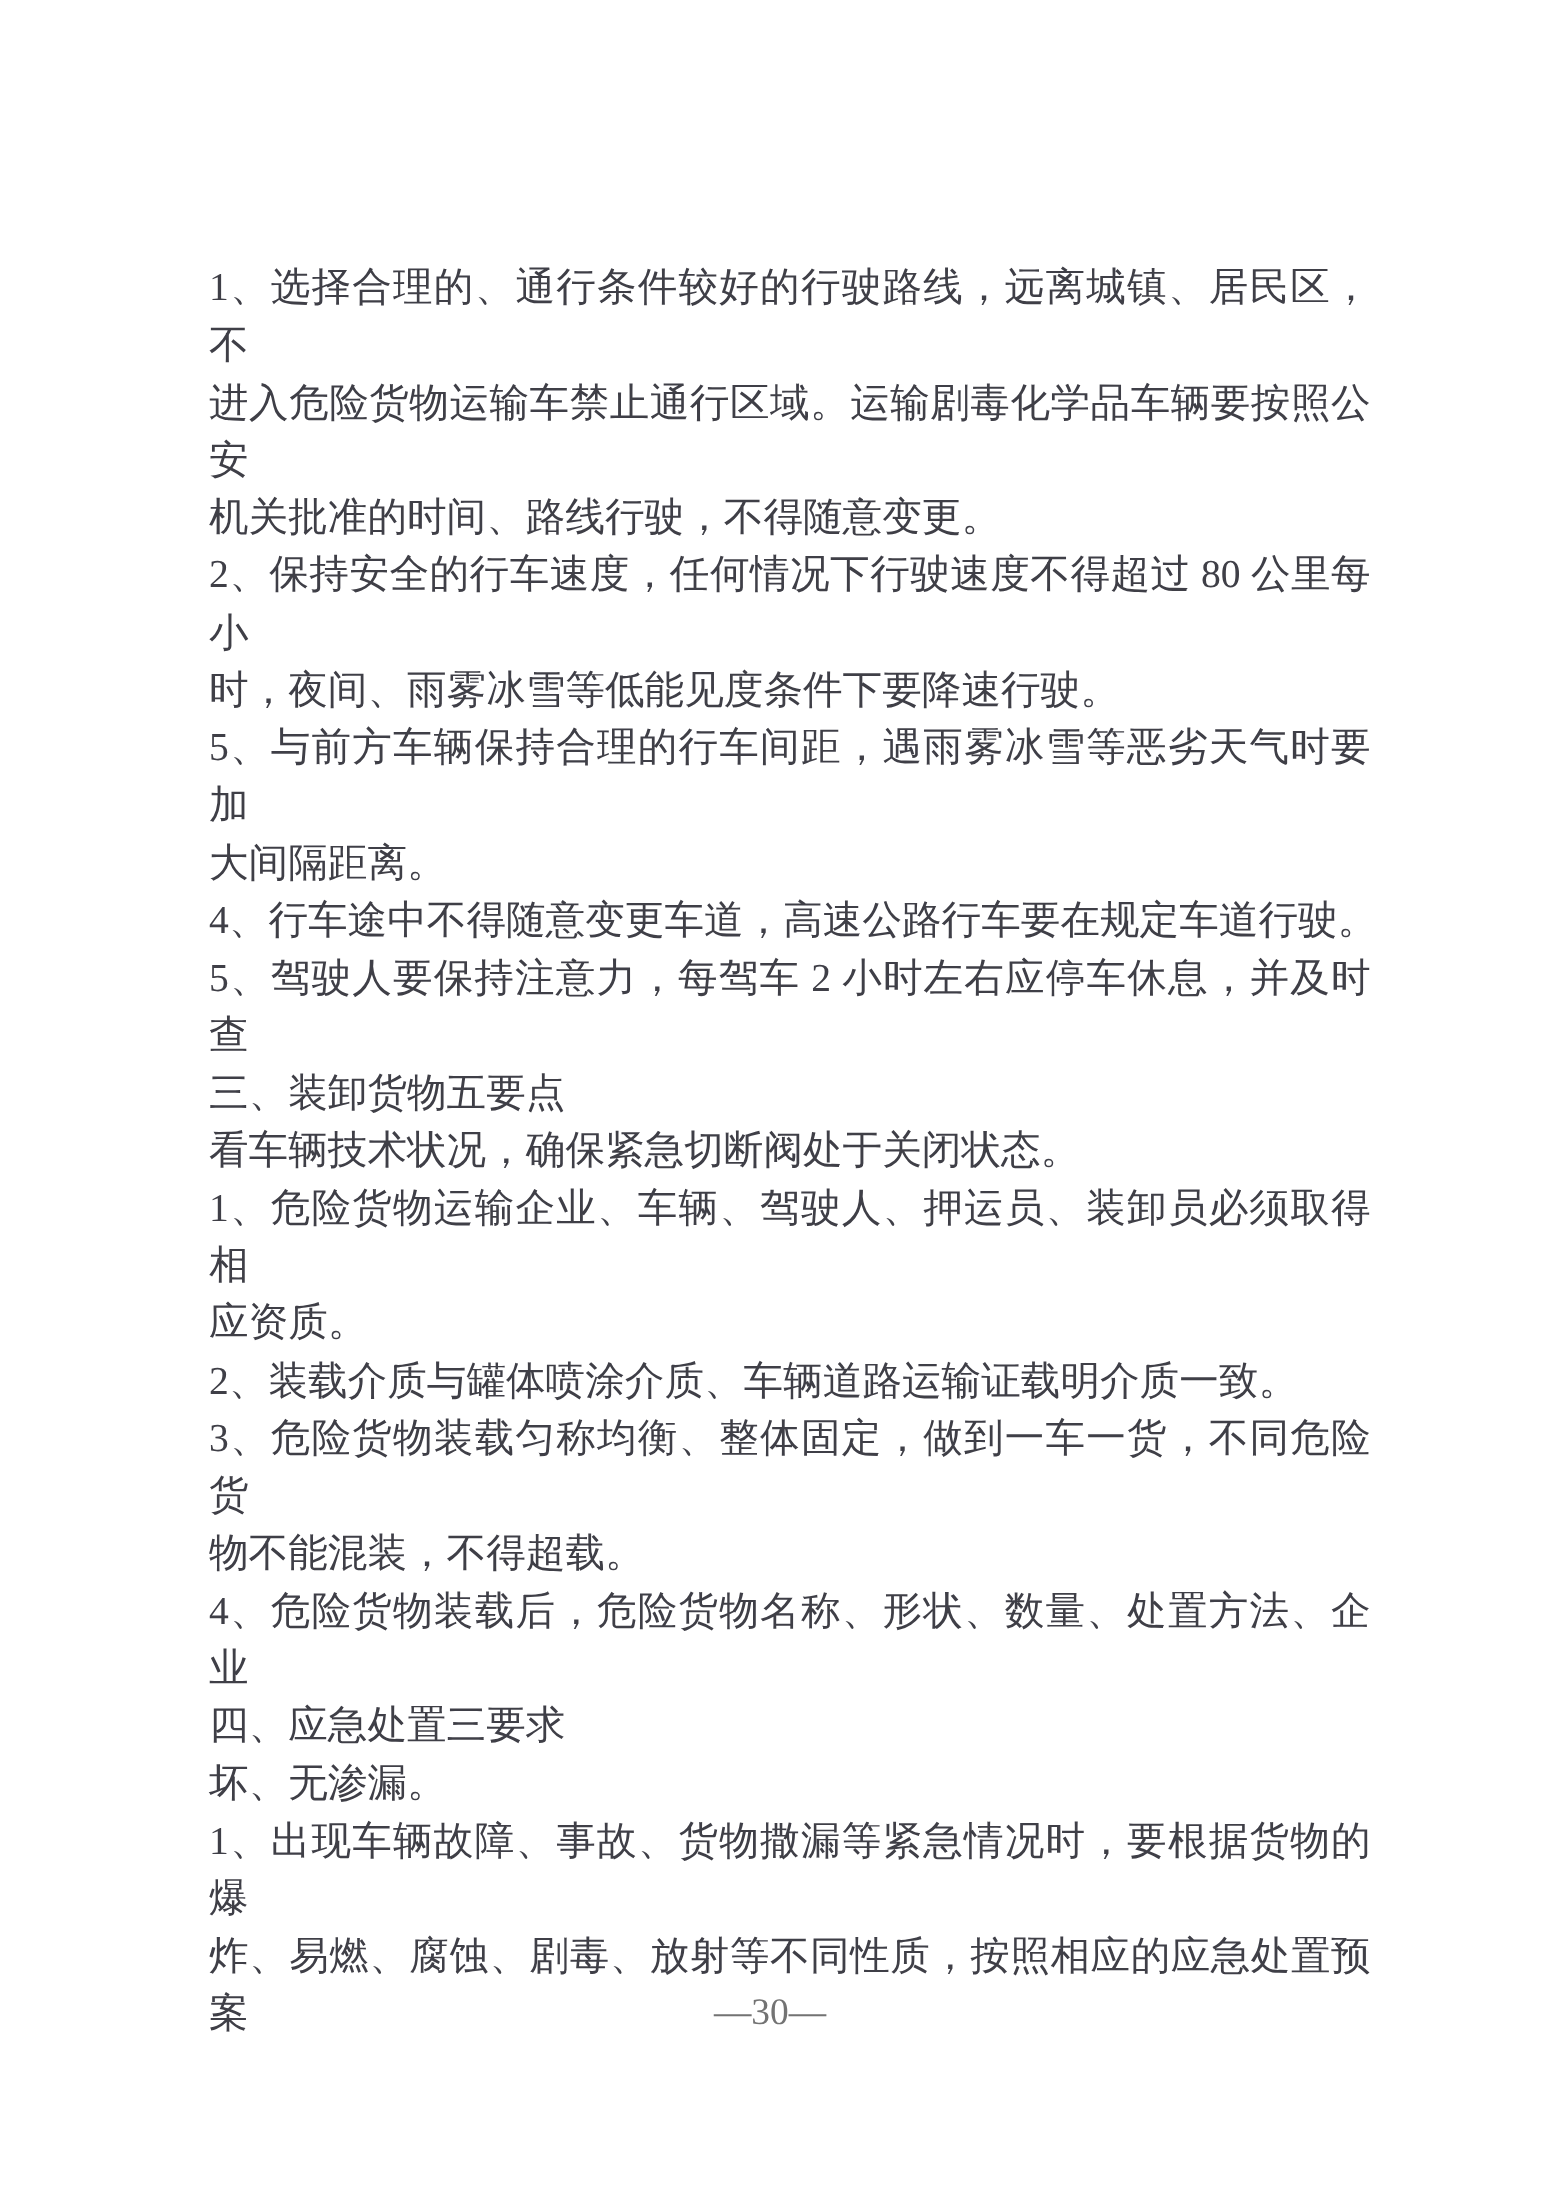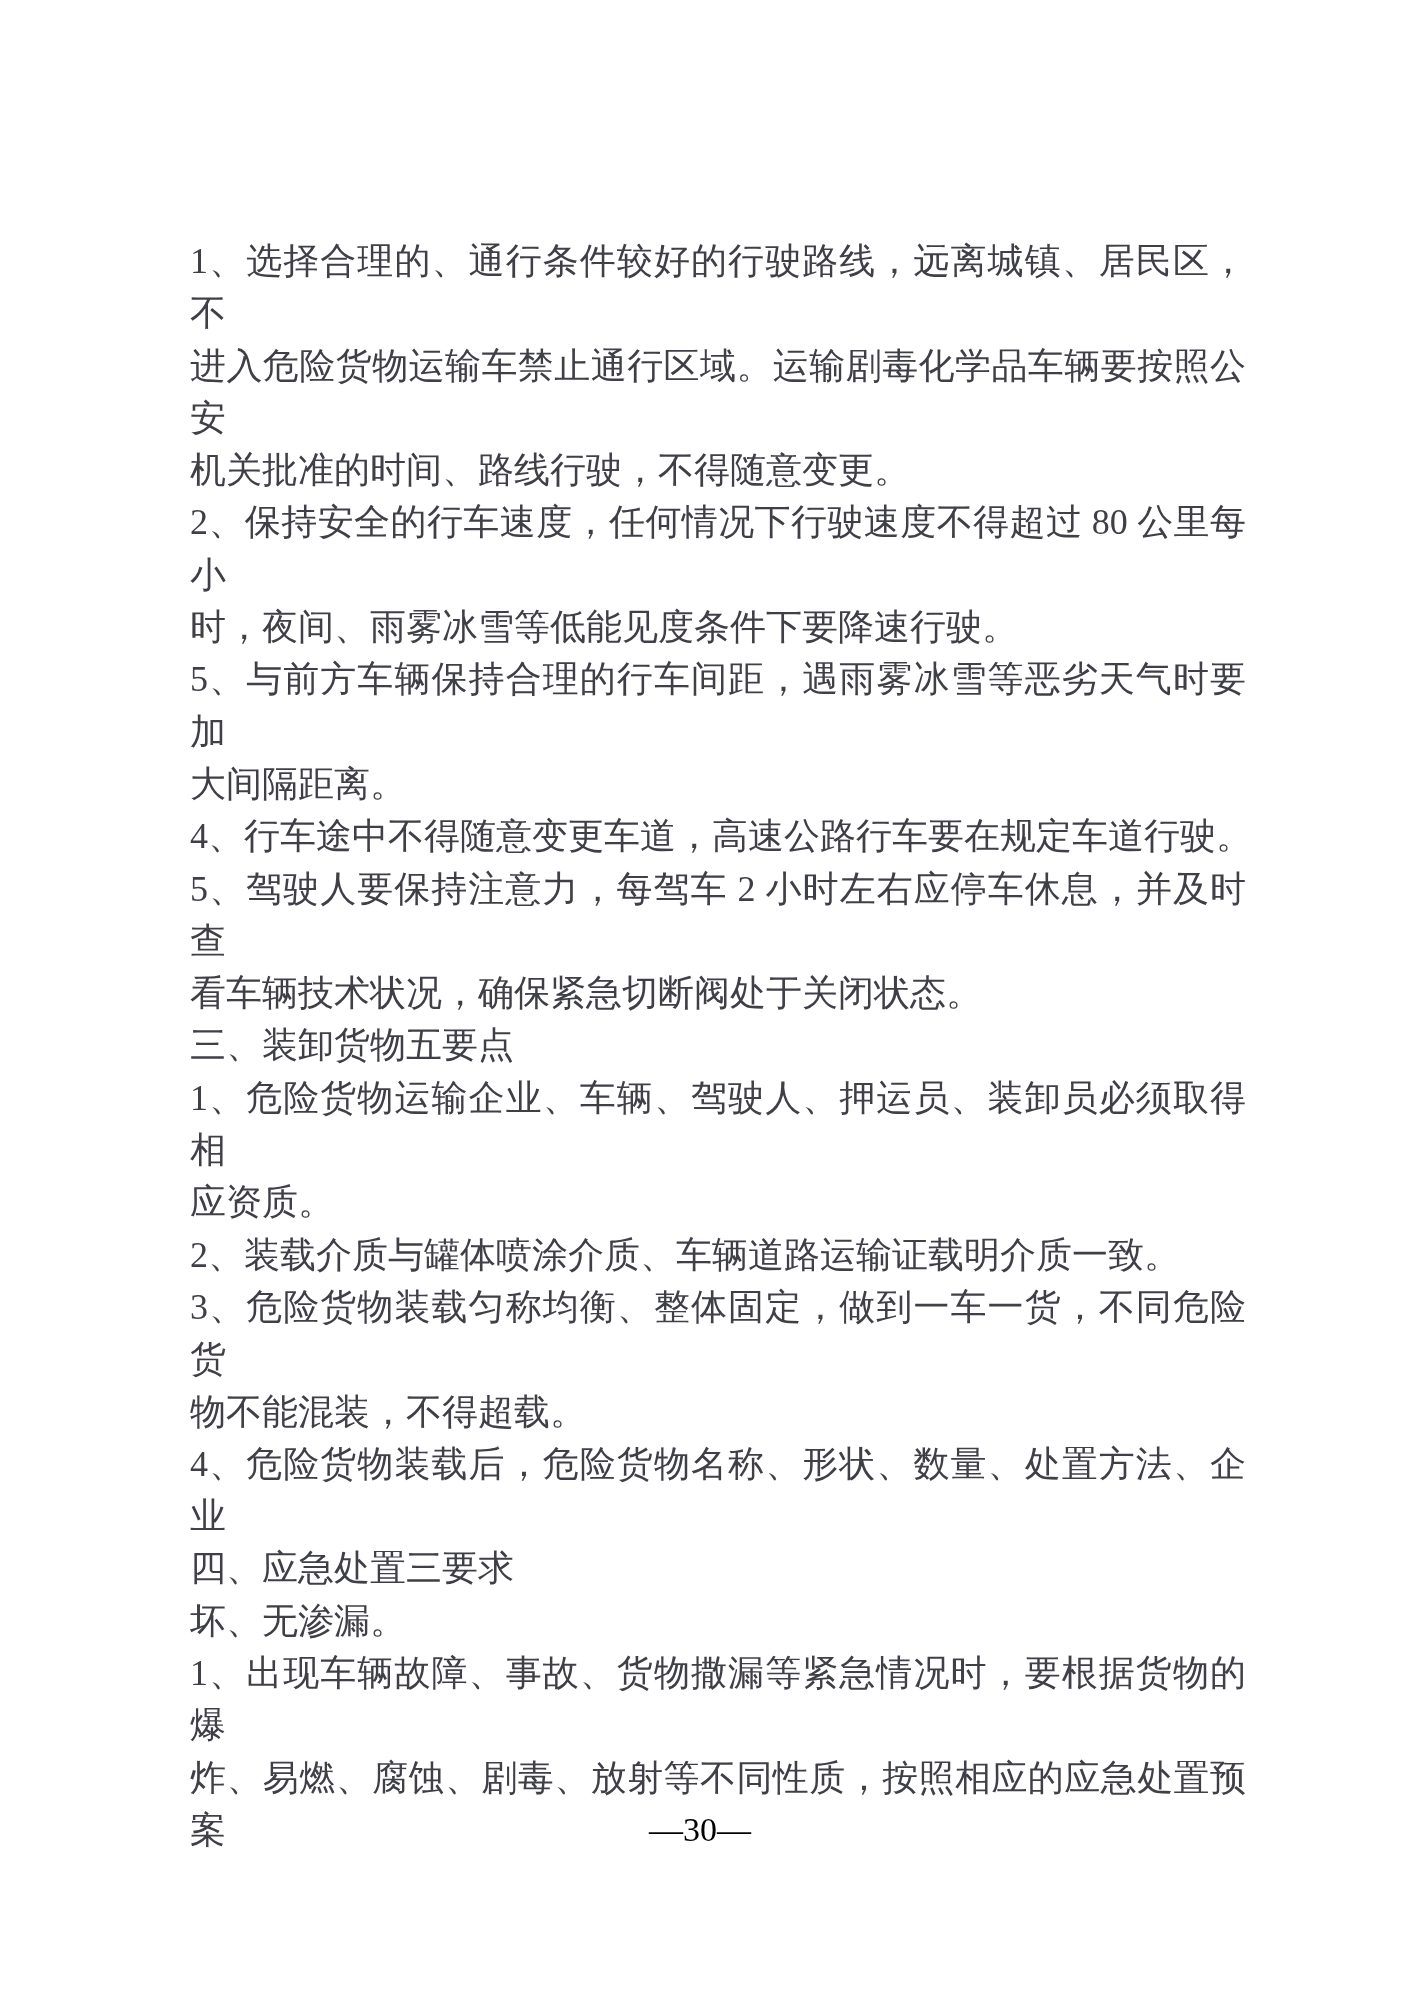--- a/index.html
+++ b/index.html
@@ -36,39 +36,39 @@
     white-space: normal;
   }
   .page-footer {
     position: absolute;
     top: 1810px;
     left: 0;
     width: 100%;
     text-align: center;
     font-size: 34px;
     line-height: 40px;
-    color: #000000;
+    color: #737373;
   }
 </style>
 </head>
 <body>
 
 <div class="page">
   <div class="doc-lines">
       <div class="line just">1、选择合理的、通行条件较好的行驶路线，远离城镇、居民区，不</div>
       <div class="line just">进入危险货物运输车禁止通行区域。运输剧毒化学品车辆要按照公安</div>
       <div class="line">机关批准的时间、路线行驶，不得随意变更。</div>
       <div class="line just">2、保持安全的行车速度，任何情况下行驶速度不得超过 80 公里每小</div>
       <div class="line">时，夜间、雨雾冰雪等低能见度条件下要降速行驶。</div>
       <div class="line just">5、与前方车辆保持合理的行车间距，遇雨雾冰雪等恶劣天气时要加</div>
       <div class="line">大间隔距离。</div>
       <div class="line">4、行车途中不得随意变更车道，高速公路行车要在规定车道行驶。</div>
       <div class="line just">5、驾驶人要保持注意力，每驾车 2 小时左右应停车休息，并及时查</div>
+      <div class="line">三、装卸货物五要点</div>
       <div class="line">看车辆技术状况，确保紧急切断阀处于关闭状态。</div>
-      <div class="line">三、装卸货物五要点</div>
       <div class="line just">1、危险货物运输企业、车辆、驾驶人、押运员、装卸员必须取得相</div>
       <div class="line">应资质。</div>
       <div class="line">2、装载介质与罐体喷涂介质、车辆道路运输证载明介质一致。</div>
       <div class="line just">3、危险货物装载匀称均衡、整体固定，做到一车一货，不同危险货</div>
       <div class="line">物不能混装，不得超载。</div>
       <div class="line just">4、危险货物装载后，危险货物名称、形状、数量、处置方法、企业</div>
       <div class="line">四、应急处置三要求</div>
       <div class="line">坏、无渗漏。</div>
       <div class="line just">1、出现车辆故障、事故、货物撒漏等紧急情况时，要根据货物的爆</div>
       <div class="line just">炸、易燃、腐蚀、剧毒、放射等不同性质，按照相应的应急处置预案</div>

